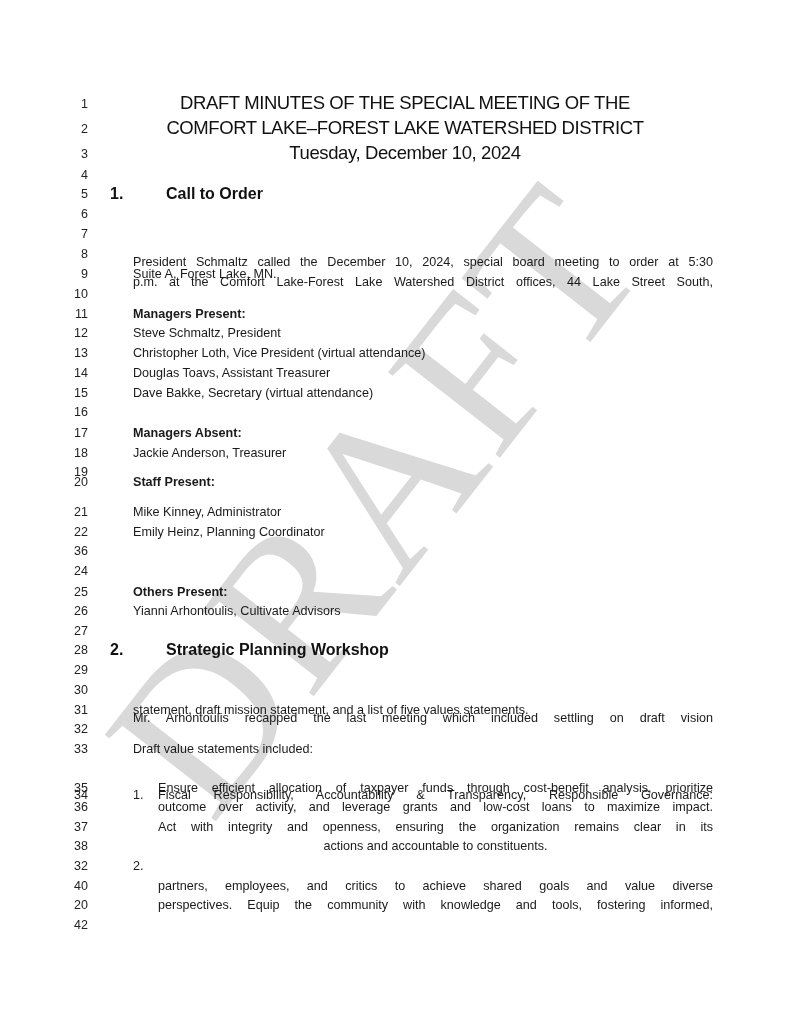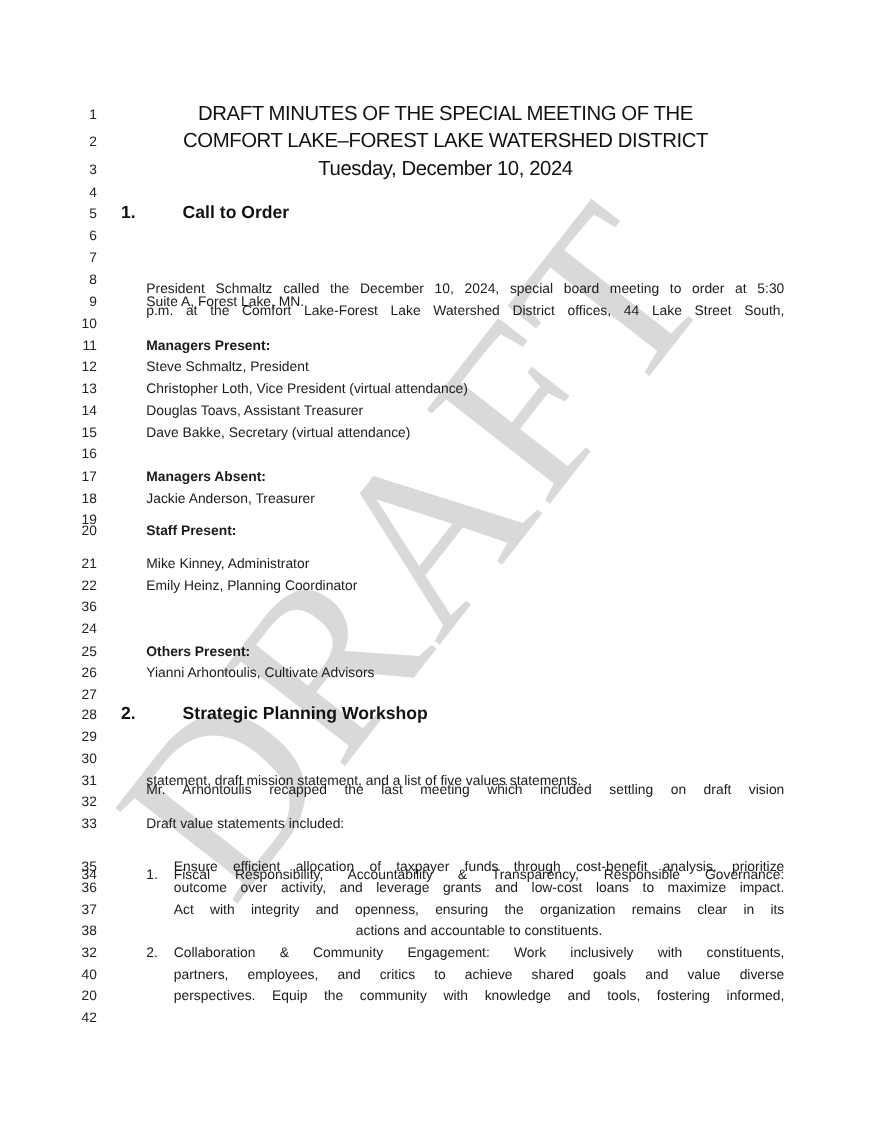--- a/index.html
+++ b/index.html
@@ -313,21 +313,20 @@
     </div>
 
     <div class="line" style="top:836px">
       <span class="ln">38</span>
       <span class="list-body">actions and accountable to constituents.</span>
     </div>
 
     <div class="line" style="top:856px">
       <span class="ln">32</span>
       <span class="list-num">2.</span>
-      <span class="list-body justify">Collaboration &amp; Community Engagement: Work inclusively with constituents,</span>
     </div>
 
     <div class="line" style="top:876px">
       <span class="ln">40</span>
       <span class="list-body justify">partners, employees, and critics to achieve shared goals and value diverse</span>
     </div>
 
     <div class="line" style="top:895px">
       <span class="ln">20</span>
       <span class="list-body justify">perspectives. Equip the community with knowledge and tools, fostering informed,</span>

